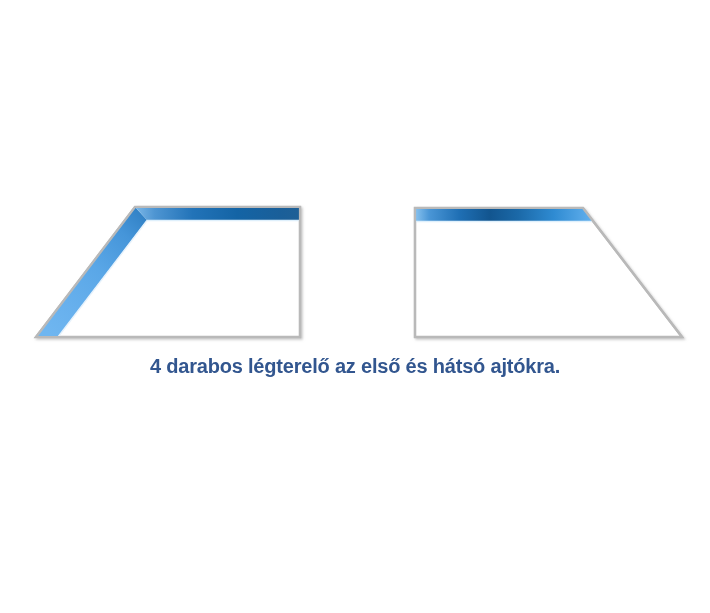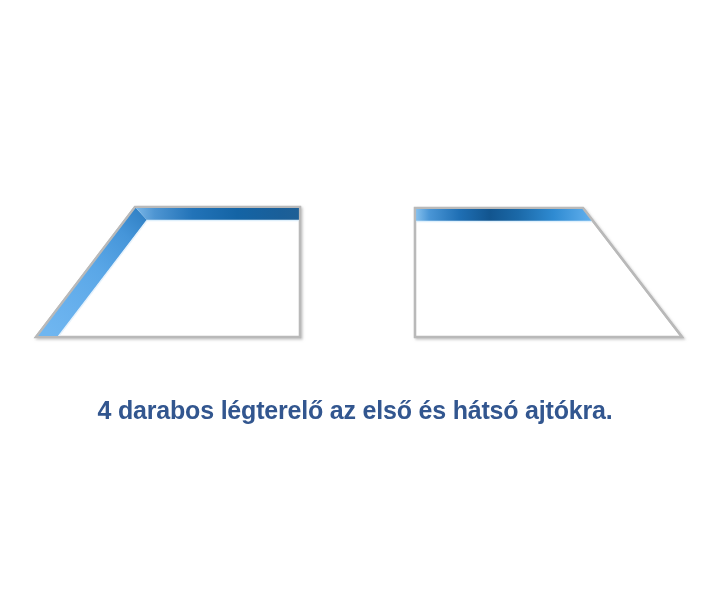--- a/index.html
+++ b/index.html
@@ -26,27 +26,26 @@
     width: 710px;
     height: 613px;
   }
   #caption {
     position: absolute;
     left: 0;
     top: 351px;
     width: 710px;
     text-align: center;
     font-family: "Liberation Sans", sans-serif;
-    font-size: 25px;
+    font-size: 20px;
     font-weight: bold;
     letter-spacing: -0.2px;
     color: #32568f;
     white-space: nowrap;
     line-height: 30px;
-    margin-top: 44px;
   }
 </style>
 </head>
 <body>
 
 <div id="page">
 
   <svg id="product-figure" viewBox="0 0 710 613" width="710" height="613">
 
     <defs>

